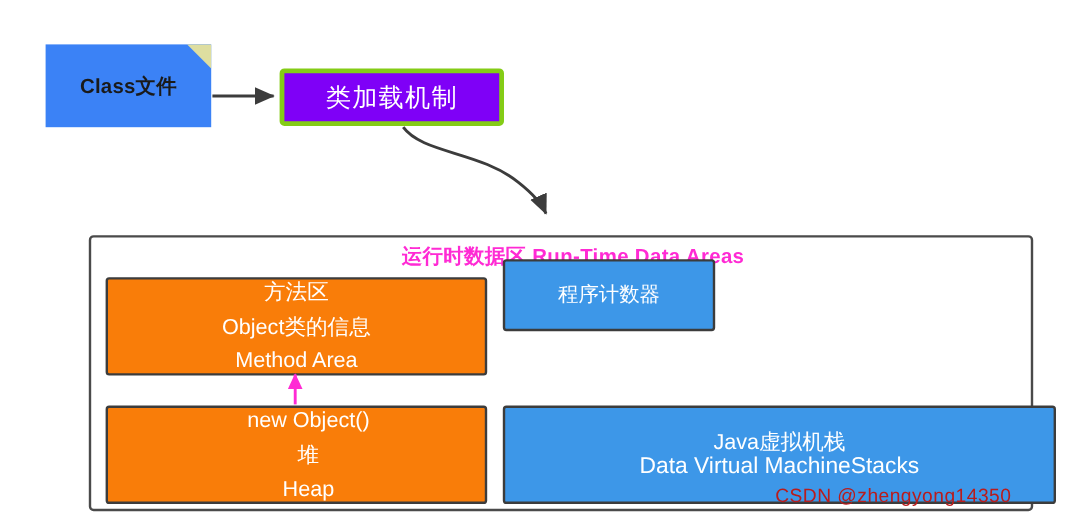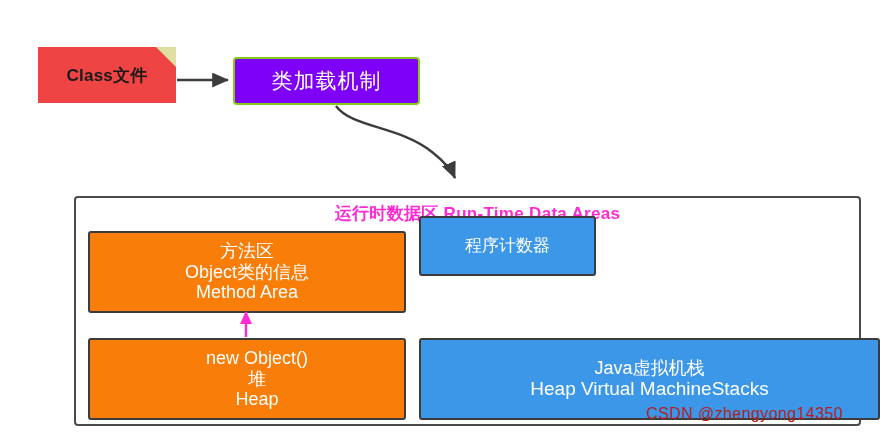--- a/index.html
+++ b/index.html
@@ -19,24 +19,24 @@
     position: absolute;
     inset: 0;
     width: 890px;
     height: 436px;
   }
 
   
   .note {
     position: absolute;
     left: 38px;
-    top: 47px;
+    top: 37px;
     width: 138px;
-    height: 56px;
-    background: #ef4444;
+    height: 69px;
+    background: #3b82f6;
     box-sizing: border-box;
   }
   .note-fold {
     position: absolute;
     right: 0;
     top: 0;
     width: 0;
     height: 0;
     border-left: 20px solid transparent;
     border-top: 20px solid #dedea0;
@@ -55,21 +55,21 @@
   }
 
   
   .purple-box {
     position: absolute;
     left: 233px;
     top: 57px;
     width: 187px;
     height: 48px;
     background: #7f00f7;
-    border: 2px solid #84cc16;
+    border: 4px solid #84cc16;
     border-radius: 4px;
     box-sizing: border-box;
     display: flex;
     align-items: center;
     justify-content: center;
   }
   .purple-label {
     font-size: 21px;
     color: #ffffff;
     letter-spacing: 1px;
@@ -111,21 +111,21 @@
     align-items: center;
     justify-content: center;
     color: #ffffff;
     text-align: center;
     line-height: 1.16;
   }
   .area .ln {
     display: block;
     white-space: nowrap;
   }
-  .area-orange { background: #f97d09; }
+  .area-orange { background: #f97d09; justify-content: space-between; }
   .area-blue   { background: #3d97e8; }
 
   
   .a-method  { left: 88px;  top: 231px; width: 318px; height: 82px; }
   .a-pc      { left: 419px; top: 216px; width: 177px; height: 60px; }
   .a-native  { left: 606px; top: 231px; width: 241px; height: 82px; }
   
   .a-heap    { left: 88px;  top: 338px; width: 318px; height: 82px; padding-left: 20px; }
   .a-stack   { left: 419px; top: 338px; width: 461px; height: 82px; }
 
@@ -183,21 +183,21 @@
 
 
   <div class="area area-orange a-heap">
     <span class="ln fs-18">new Object()</span>
     <span class="ln fs-18">堆</span>
     <span class="ln fs-18">Heap</span>
   </div>
 
   <div class="area area-blue a-stack">
     <span class="ln fs-18">Java虚拟机栈</span>
-    <span class="ln fs-19">Heap Virtual MachineStacks</span>
+    <span class="ln fs-19">Data Virtual MachineStacks</span>
   </div>
 
   <svg class="arrows" viewBox="0 0 890 436" xmlns="http://www.w3.org/2000/svg">
     <defs>
       <marker id="ah-dark" markerWidth="9" markerHeight="9" refX="6.6" refY="3.1" orient="auto" markerUnits="strokeWidth">
         <path d="M0,0 L7,3.1 L0,6.2 z" fill="#3c3c3c"></path>
       </marker>
       <marker id="ah-pink" markerWidth="7" markerHeight="7" refX="5.2" refY="2.6" orient="auto" markerUnits="strokeWidth">
         <path d="M0,0 L5.6,2.6 L0,5.2 z" fill="#ff2ad4"></path>
       </marker>

